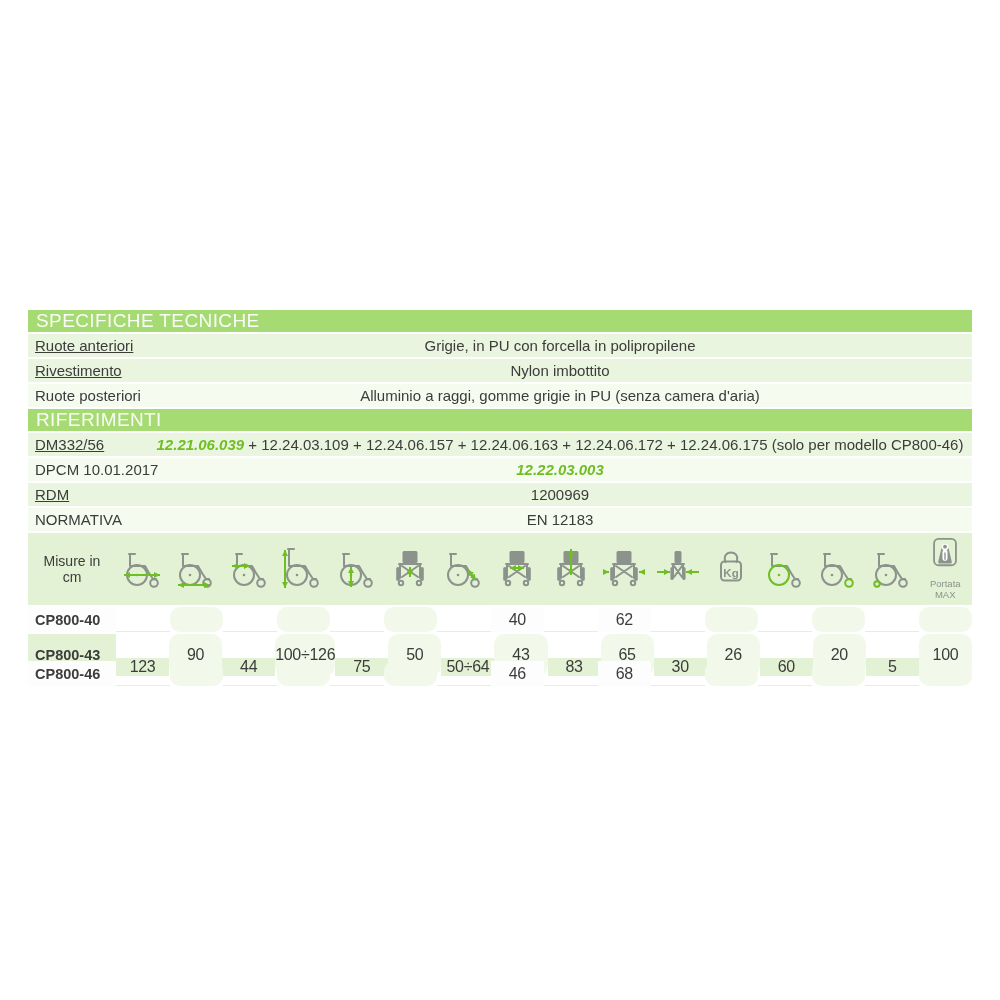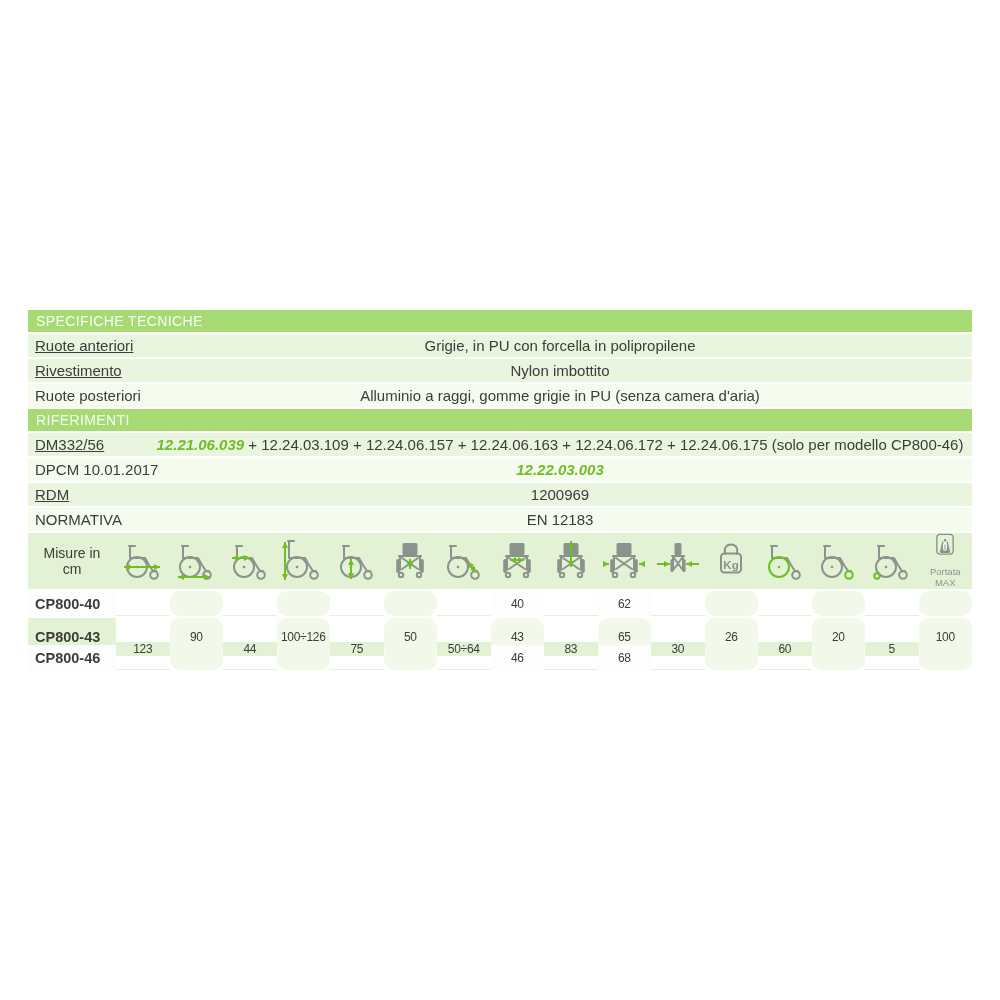--- a/index.html
+++ b/index.html
@@ -7,33 +7,33 @@
     width:1000px;height:1000px;background:#ffffff;position:relative;
     font-family:"Liberation Sans", sans-serif;color:var(--text,#3c3c3b);
     -webkit-font-smoothing:antialiased;
   }
   .sheet{position:absolute;left:28px;top:310px;width:944px;}
   .bar{
     height:22px;background:var(--header_bar,#a6db74);
     display:flex;align-items:center;padding:0 8px;margin-bottom:2px;
     box-sizing:border-box;
   }
-  .bar span{color:rgba(255,255,255,.93);font-size:14px;letter-spacing:.4px;}
+  .bar span{color:rgba(255,255,255,.93);font-size:19px;letter-spacing:.4px;}
   .srow{position:relative;height:23px;margin-bottom:2px;display:flex;align-items:center;font-size:15px;}
   .srow.a{background:var(--row_green,#e9f5de);text-decoration:underline;}
   .srow.b{background:var(--row_light,#f5fbef);}
   .srow .lab{padding-left:7px;white-space:nowrap;}
   .srow .val{position:absolute;left:120px;right:0;text-align:center;white-space:nowrap;}
   .hl{color:var(--accent_green,#6fbe23);font-weight:bold;font-style:italic;}
   .dim-row{display:grid;grid-template-columns:88px repeat(16,1fr);margin-bottom:2px;}
-  .icon-row{height:56px;background:var(--stripe_green,#e3f2d4);}
+  .icon-row{height:72px;background:var(--stripe_green,#e3f2d4);}
   .icon-row .cell{display:flex;flex-direction:column;align-items:center;justify-content:center;overflow:hidden;}
   .unit{font-size:14px;line-height:1.15;text-align:center;display:flex;align-items:center;justify-content:center;padding:0 6px;box-sizing:border-box;}
   .drow{height:25px;}
-  .drow .cell{display:flex;align-items:center;justify-content:center;font-size:12px;letter-spacing:-.3px;}
+  .drow .cell{display:flex;align-items:center;justify-content:center;font-size:16px;letter-spacing:-.3px;}
   .drow .lab{justify-content:flex-start;padding-left:7px;font-weight:bold;font-size:14.5px;letter-spacing:0;white-space:nowrap;}
   .co{background:var(--stripe_green,#e3f2d4);margin-top:24px;}
   .ce{background:var(--stripe_light,#f2f9ea);border-radius:10px;}
   .vw{background:var(--cell_white,#fdfdfd);}
   .lw{background:var(--cell_white,#fdfdfd);}
   .lg{background:var(--stripe_green,#e3f2d4);}
   .cap{font-size:9.5px;color:var(--icon_gray,#8b938c);text-align:center;line-height:1.15;margin-top:11px;}
 </style>
 </head>
 <body>

